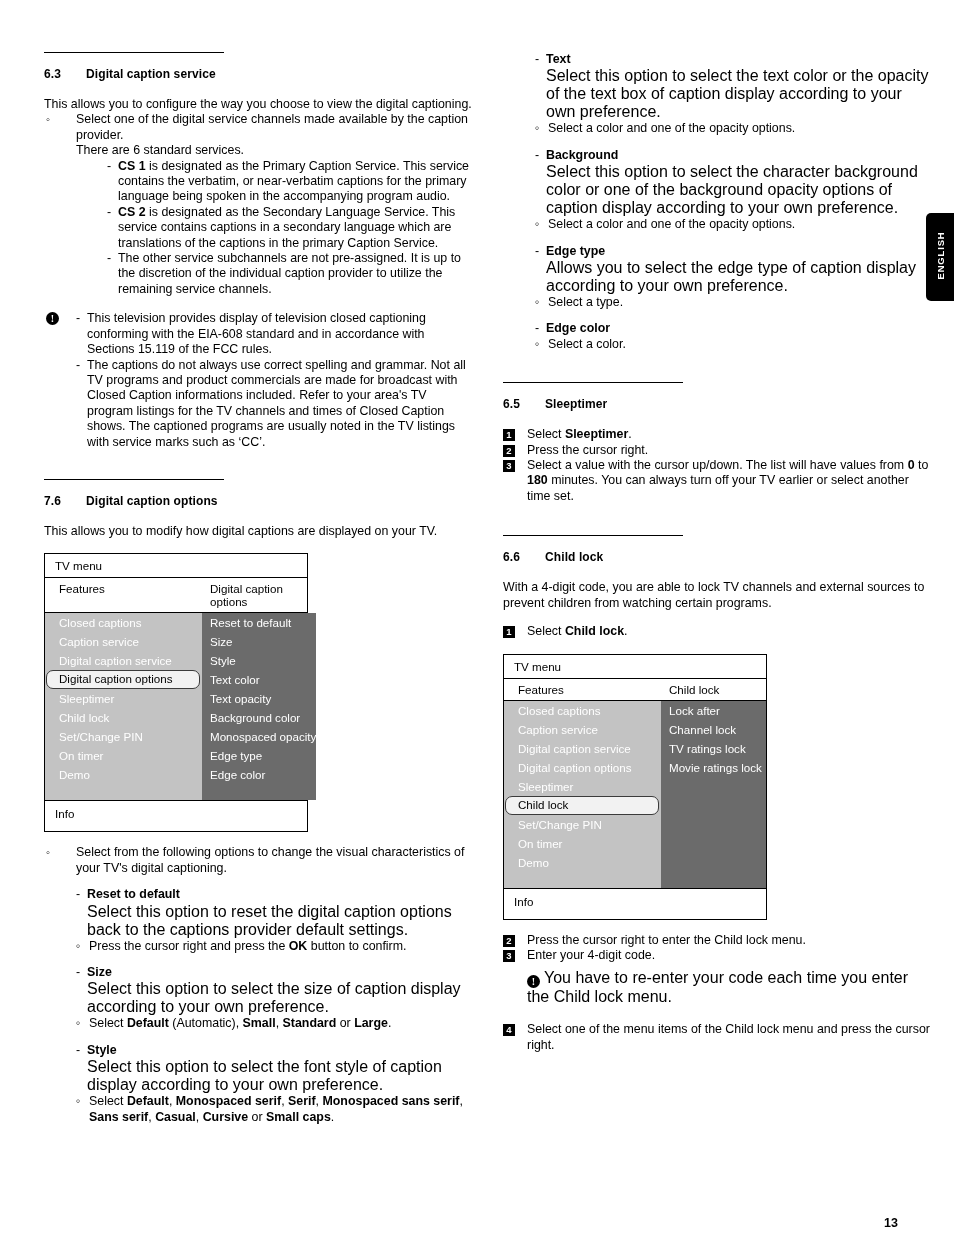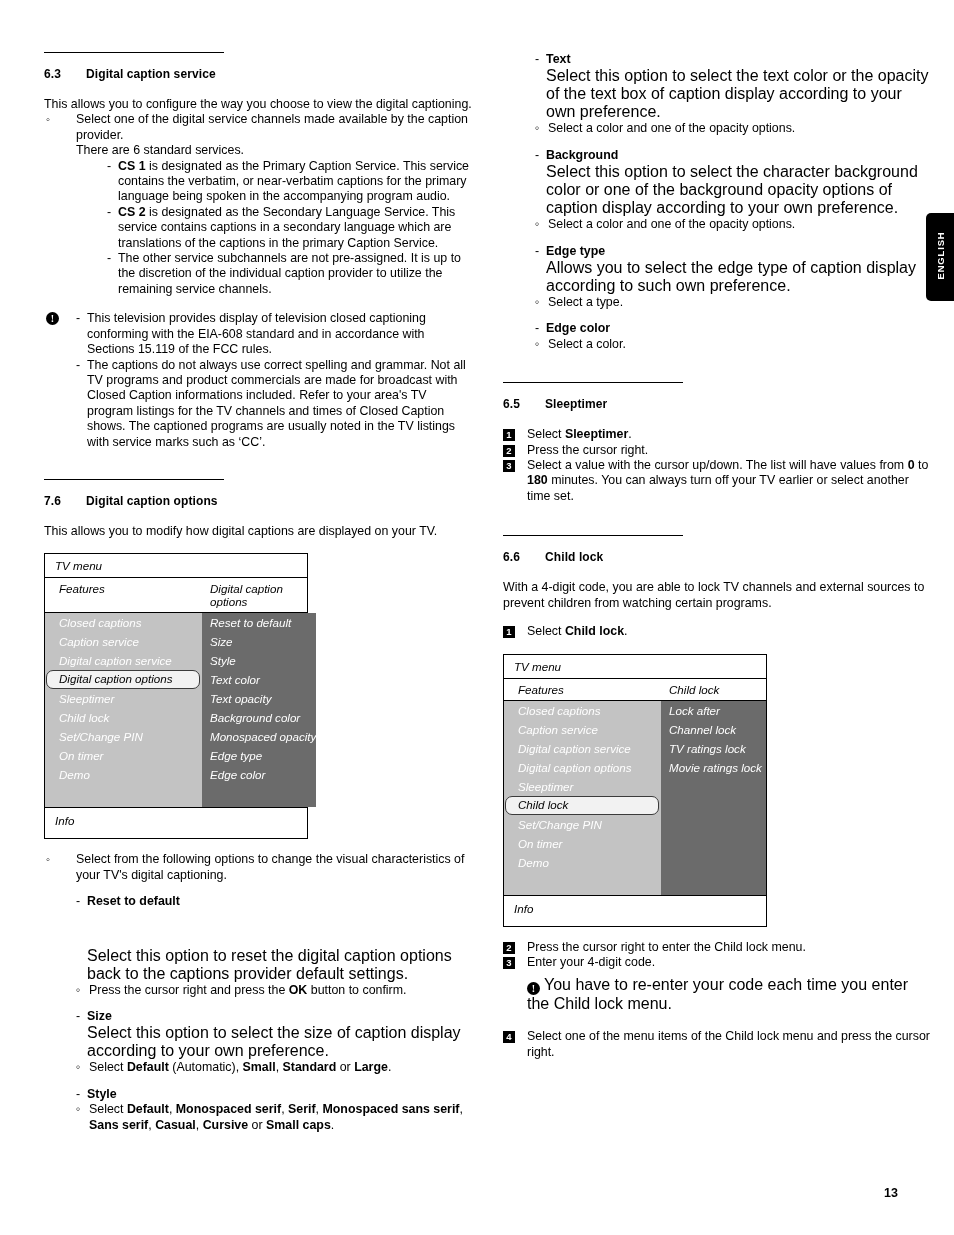--- a/index.html
+++ b/index.html
@@ -135,21 +135,20 @@
     text-align: center;
   }
 
   
   .tvmenu {
     border: 1.4px solid #000;
     background: #ffffff;
     width: 264px;
     margin-top: 14px;
     font-size: 11.6px;
-    font-style: italic;
   }
   .tvmenu .tm-title {
     padding: 5px 0 5px 10px;
     font-size: 11.6px;
     color: #000;
   }
   .tvmenu .tm-cols {
     display: flex;
     border-top: 1.2px solid #000;
     border-bottom: 1.4px solid #000;
@@ -160,21 +159,21 @@
     padding: 4px 0 4px 14px;
   }
   .tvmenu .tm-cols .c2 {
     flex: 1;
     padding: 4px 0 4px 8px;
   }
   .tvmenu .tm-body { display: flex; }
   .tvmenu .tm-left {
     width: 157px; flex: 0 0 157px;
     background: #c3c3c3;
-    padding-bottom: 23px;
+    padding-bottom: 16px;
   }
   .tvmenu .tm-right {
     flex: 1;
     background: #6b6b6b;
     padding-bottom: 7px;
   }
   .tm-item {
     height: 19px;
     line-height: 19px;
     padding-left: 14px;
@@ -224,21 +223,21 @@
     text-align: center;
     font-size: 9.4px;
     font-weight: bold;
     letter-spacing: 0.9px;
   }
 
   
   .pageno {
     position: absolute;
     left: 884px;
-    top: 1186px;
+    top: 1216px;
     font-size: 12.5px;
     font-weight: bold;
   }
 </style>
 </head>
 <body>
 
 <div class="page">
 
   <div class="col col-left">
@@ -327,21 +326,21 @@
     <div class="obullet-wide" style="margin-top:13px;">
       <span class="mk">◦</span>
       <span>Select from the following options to change the visual characteristics of your TV's digital captioning.</span>
     </div>
 
     <div class="sub-block">
       <div class="dash">
         <span class="mk">-</span>
         <span class="title">Reset to default</span>
       </div>
-      <div style="padding-left:11px;margin-top:37px;" class="body">Select this option to reset the digital caption options back to the captions provider default settings.</div>
+      <div style="padding-left:11px;" class="body">Select this option to reset the digital caption options back to the captions provider default settings.</div>
       <div class="obullet">
         <span class="mk">◦</span>
         <span>Press the cursor right and press the </span><span class="b">OK</span><span> button to confirm.</span>
       </div>
     </div>
 
     <div class="sub-block">
       <div class="dash">
         <span class="mk">-</span>
         <span class="title">Size</span>
@@ -351,20 +350,21 @@
         <span class="mk">◦</span>
         <span>Select <b>Default</b> (Automatic), <b>Small</b>, <b>Standard</b> or <b>Large</b>.</span>
       </div>
     </div>
 
     <div class="sub-block">
       <div class="dash">
         <span class="mk">-</span>
         <span class="title">Style</span>
       </div>
+      <div style="padding-left:11px;" class="body">Select this option to select the font style of caption display according to your own preference.</div>
       <div class="obullet">
         <span class="mk">◦</span>
         <span>Select <b>Default</b>, <b>Monospaced serif</b>, <b>Serif</b>, <b>Monospaced sans serif</b>, <b>Sans serif</b>, <b>Casual</b>, <b>Cursive</b> or <b>Small caps</b>.</span>
       </div>
     </div>
 
   </div>
 
   <div class="col col-right">
 
@@ -390,21 +390,21 @@
         <span class="mk">◦</span>
         <span>Select a color and one of the opacity options.</span>
       </div>
     </div>
 
     <div class="sub-block">
       <div class="dash">
         <span class="mk">-</span>
         <span class="title">Edge type</span>
       </div>
-      <div style="padding-left:11px;" class="body">Allows you to select the edge type of caption display according to such own preference.</div>
+      <div style="padding-left:11px;" class="body">Allows you to select the edge type of caption display according to your own preference.</div>
       <div class="obullet">
         <span class="mk">◦</span>
         <span>Select a type.</span>
       </div>
     </div>
 
     <div class="sub-block">
       <div class="dash">
         <span class="mk">-</span>
         <span class="title">Edge color</span>

